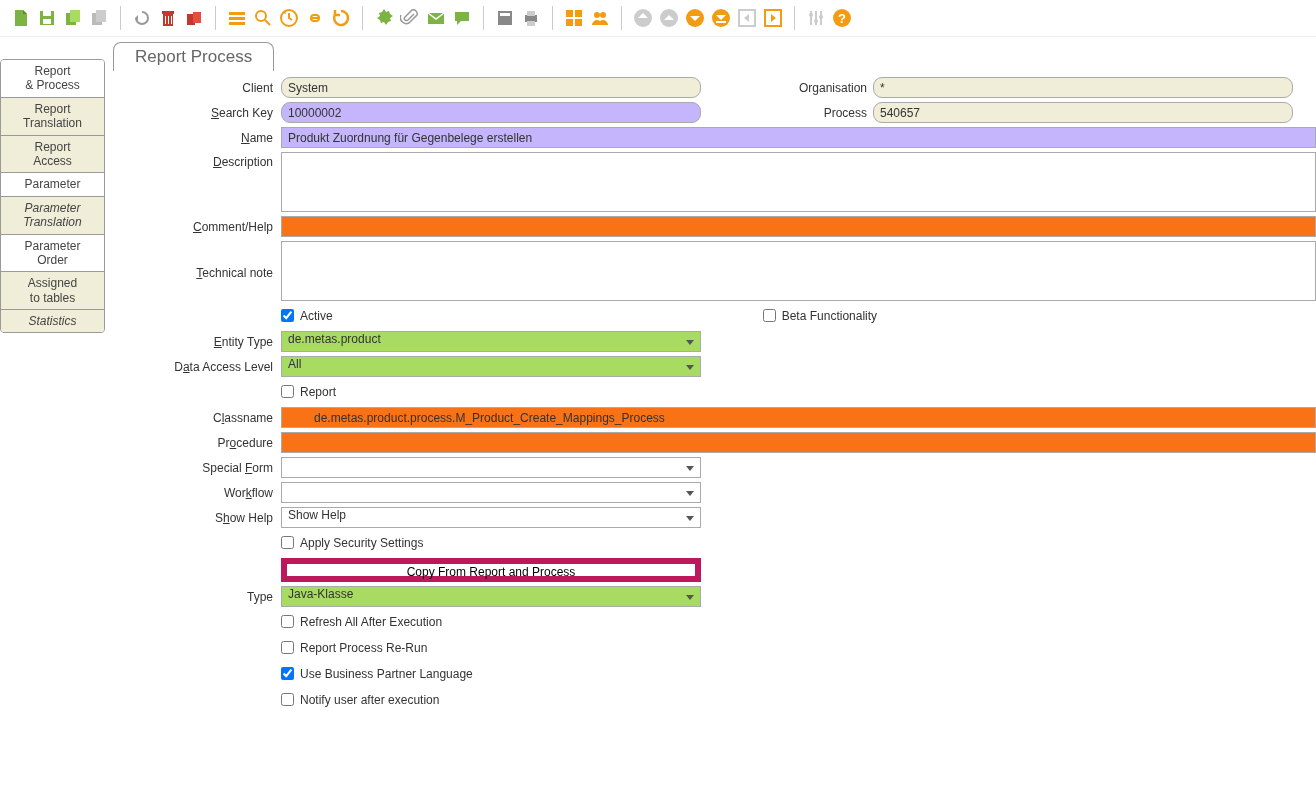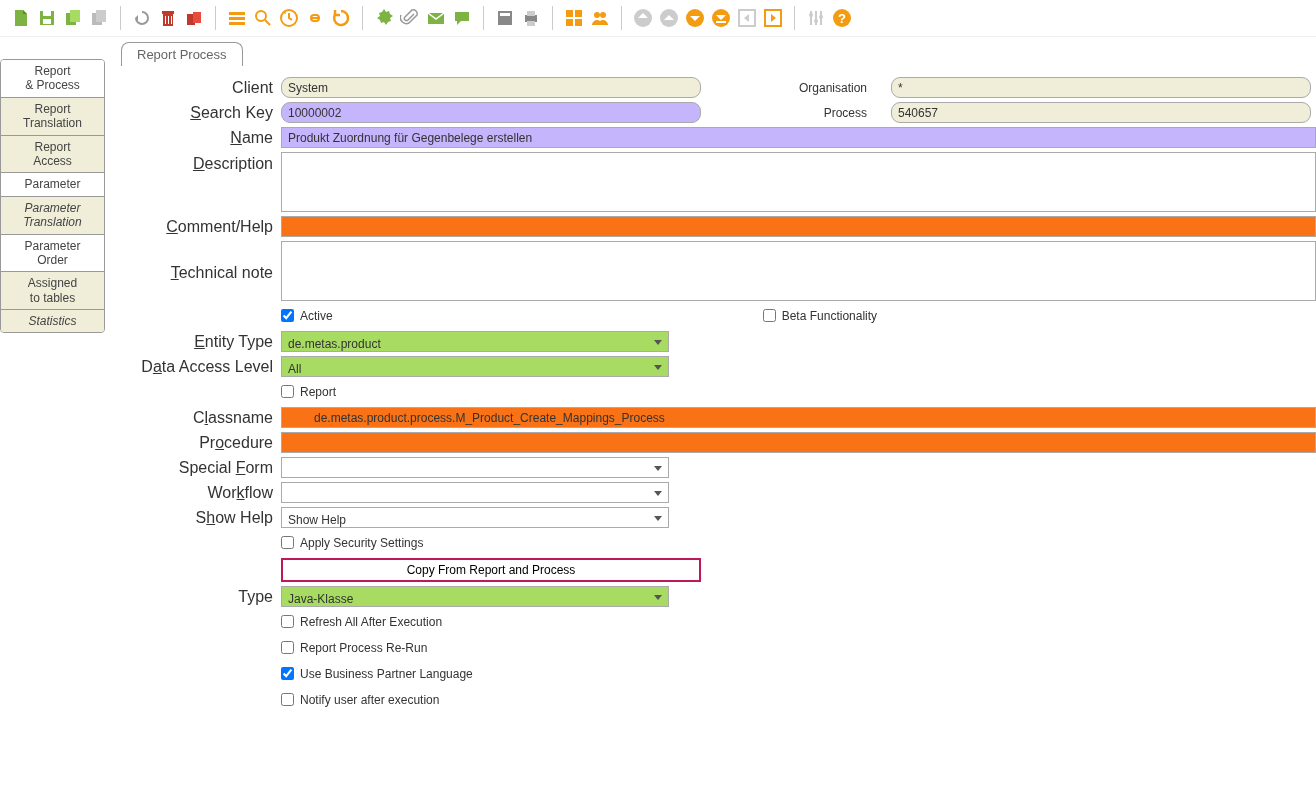--- a/index.html
+++ b/index.html
@@ -45,28 +45,28 @@
     position: relative;
   }
 
   .tab-header {
     position: relative;
     height: 30px;
     margin-left: 0;
   }
   .tab {
     position: absolute;
-    left: 16px;
+    left: 8px;
     top: 5px;
     background: #fff;
     border: 1px solid #999;
     border-bottom: none;
     border-radius: 8px 8px 0 0;
-    padding: 4px 15px;
-    font-size: 13px;
+    padding: 4px 21px;
+    font-size: 17px;
     color: #666;
   }
 
   .sidebar-tabs {
     border: 1px solid #999;
     border-radius: 4px;
     overflow: hidden;
   }
   .side-tab {
     padding: 4px 6px;
@@ -87,21 +87,21 @@
   }
   .form-row {
     display: flex;
     align-items: center;
     margin-bottom: 4px;
     gap: 6px;
   }
   .form-label {
     width: 170px;
     text-align: right;
-    font-size: 16px;
+    font-size: 12px;
     color: #333;
     padding-right: 2px;
   }
   .form-label .ul { text-decoration: underline; }
 
   .field {
     border: 1px solid #aaa;
     background: #f0edd9;
     height: 21px;
     padding: 2px 6px;
@@ -123,21 +123,21 @@
     min-height: 60px;
     resize: none;
   }
 
   .w420 { width: 420px; border-radius: 9px; }
   .wfull { flex: 1; min-width: 420px; }
 
   .right-pair {
     display: flex;
     align-items: center;
-    gap: 24px;
+    gap: 6px;
     margin-left: 40px;
   }
   .right-label {
     width: 120px;
     text-align: right;
     font-size: 12px;
     white-space: nowrap;
   }
 
   .checkbox-row {
@@ -155,40 +155,40 @@
     display: inline-flex;
     align-items: center;
     gap: 6px;
   }
 
   .dropdown {
     position: relative;
     border: 1px solid #aaa;
     background: #a8db61;
     height: 21px;
-    width: 388px;
-    display: flex;
-    align-items: flex-end;
+    width: 420px;
+    display: flex;
+    align-items: flex-start;
     padding: 0 6px;
     font-size: 12px;
   }
   .dropdown.white { background: #fff; }
   .dropdown::after {
     content: "";
     position: absolute;
     right: 6px;
     top: 8px;
     border-left: 4px solid transparent;
     border-right: 4px solid transparent;
     border-top: 5px solid #555;
   }
   .button-inline {
     width: 420px;
     height: 24px;
-    border: 2px solid #be185d;
+    border: 6px solid #be185d;
     background: #fff;
     font-size: 12px;
     cursor: pointer;
   }
 </style>
 </head>
 <body>
 
 <div class="toolbar">
   <span class="tb-icon">

